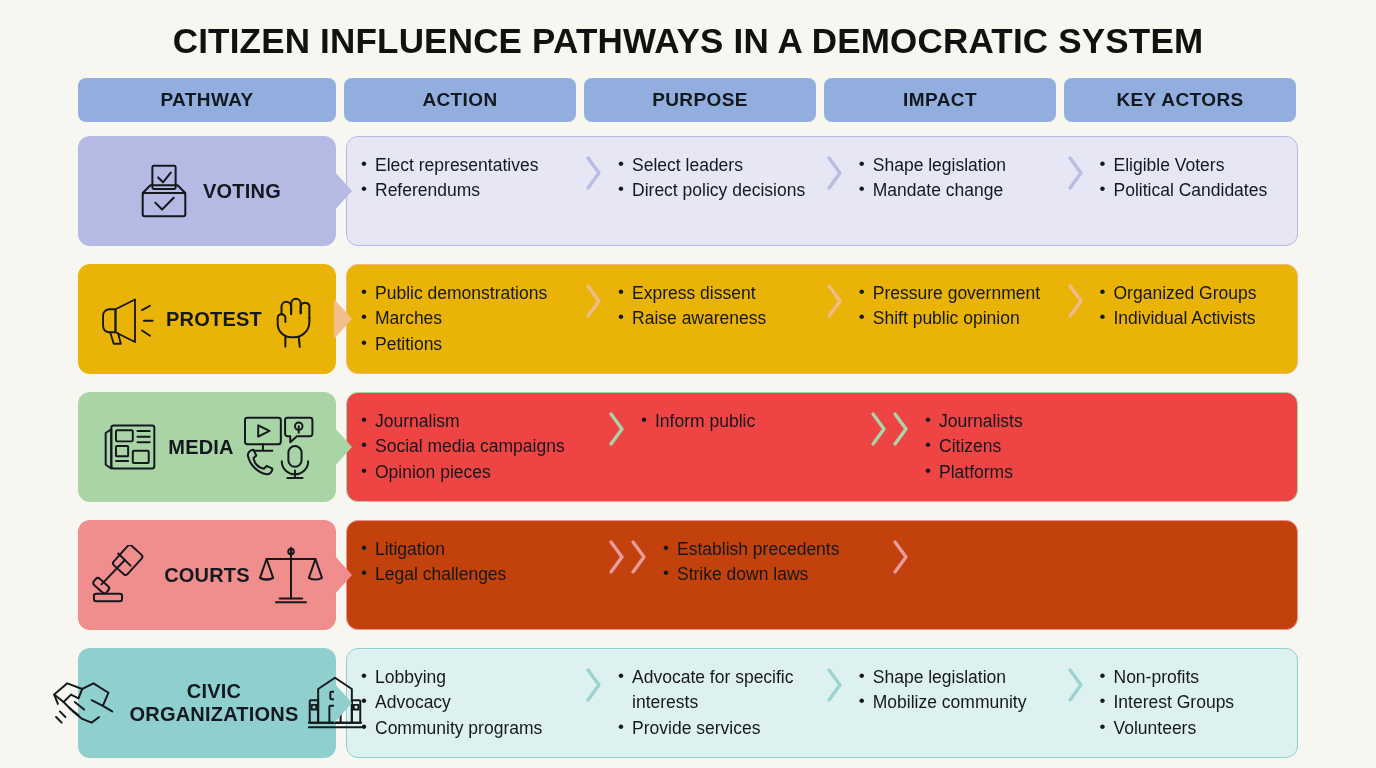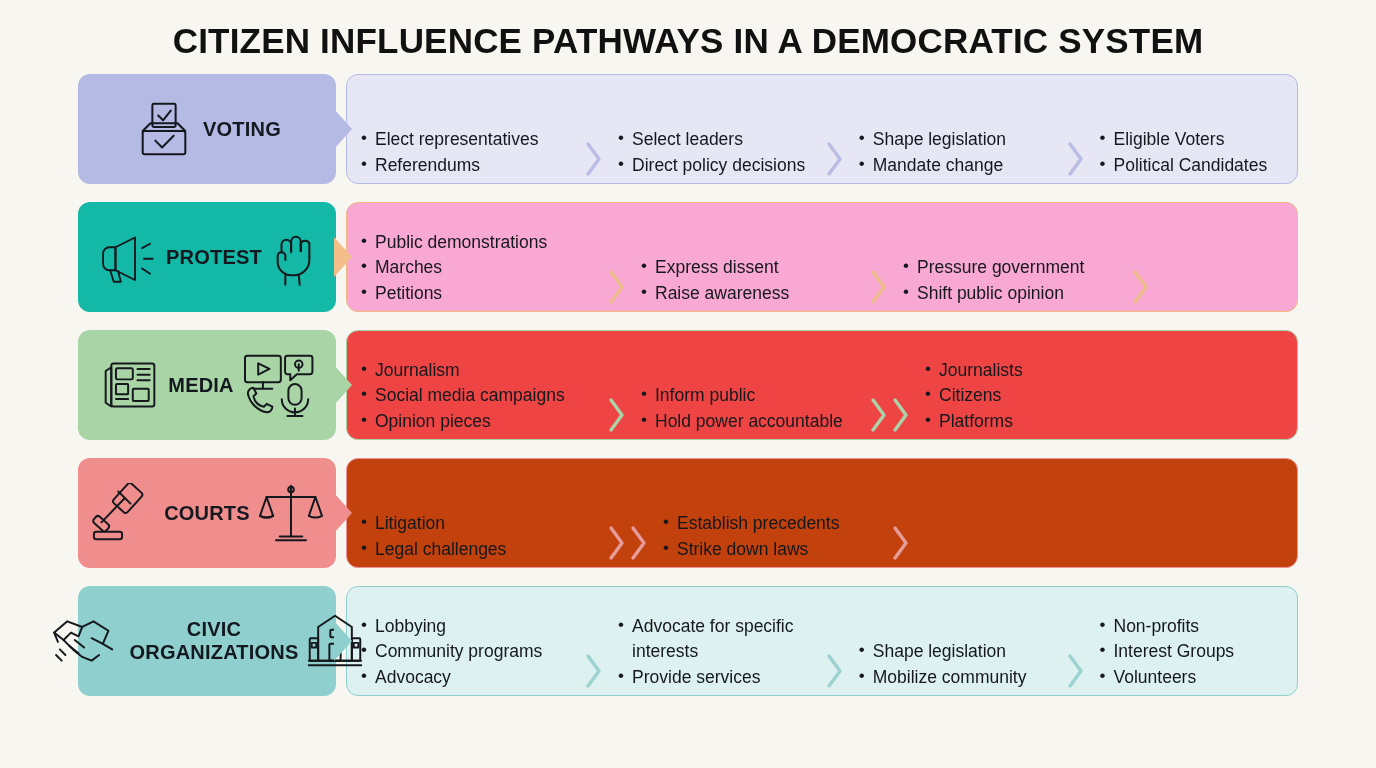--- a/index.html
+++ b/index.html
@@ -108,23 +108,23 @@
   }
   .p-icon { flex: 0 0 auto; display: flex; align-items: center; }
 
   
   .content-band {
     flex: 1 1 auto;
     margin-left: 10px;
     border-radius: 12px;
     border: 1.5px solid;
     display: flex;
-    align-items: flex-end;
+    align-items: flex-start;
     box-sizing: border-box;
-    padding: 0 0 4px 0;
+    padding: 16px 0 4px 0;
     position: relative;
     overflow: hidden;
   }
   .col {
     box-sizing: border-box;
     padding: 0 4px 0 12px;
     display: flex;
     align-items: center;
   }
   .col-action  { width: 258px; }
@@ -164,20 +164,37 @@
 
   
 </style>
 </head>
 <body style="background: rgb(247, 246, 240);">
 
 <div class="page">
 
   <div class="title">CITIZEN INFLUENCE PATHWAYS IN A DEMOCRATIC SYSTEM</div>
 
+  <div class="header-row">
+    <div class="header-cell hc-pathway">
+      <span>PATHWAY</span>
+    </div>
+    <div class="header-cell hc-action">
+      <span>ACTION</span>
+    </div>
+    <div class="header-cell hc-purpose">
+      <span>PURPOSE</span>
+    </div>
+    <div class="header-cell hc-impact">
+      <span>IMPACT</span>
+    </div>
+    <div class="header-cell hc-actors">
+      <span>KEY ACTORS</span>
+    </div>
+  </div>
 
   <div class="rows" id="rows-container">
   <div class="row">
 
     <div class="pathway-chip" style="background:#B5BAE5">
       <span class="p-icon">
             <svg width="62" height="62" viewBox="0 0 64 64">
       <rect x="20" y="6" width="24" height="24" rx="1.5" fill="none" stroke="#15181D" stroke-width="2.1" stroke-linecap="round" stroke-linejoin="round"></rect>
       <polyline points="26,18 31,23 39,13" fill="none" stroke="#15181D" stroke-width="2.1" stroke-linecap="round" stroke-linejoin="round"></polyline>
       <path d="M10 34 L18 26 L46 26 L54 34 Z" fill="none" stroke="#15181D" stroke-width="2.1" stroke-linecap="round" stroke-linejoin="round"></path>
@@ -231,21 +248,21 @@
       <div class="col col-actors">
         <ul class="bullets">
               <li>Eligible Voters</li>
               <li>Political Candidates</li>
             </ul>
       </div>
     </div>
   </div>
   <div class="row">
 
-    <div class="pathway-chip" style="background:#14b8a6">
+    <div class="pathway-chip" style="background:#eab308">
       <span class="p-icon">
             <svg width="62" height="54" viewBox="0 0 70 60">
       <path d="M8 26 L8 38 A7 7 0 0 0 15 45 L22 45 L22 19 L15 19 A7 7 0 0 0 8 26 Z" fill="none" stroke="#15181D" stroke-width="2.1" stroke-linecap="round" stroke-linejoin="round"></path>
       <path d="M22 19 L44 8 L44 56 L22 45 Z" fill="none" stroke="#15181D" stroke-width="2.1" stroke-linecap="round" stroke-linejoin="round"></path>
       <path d="M16 45 L20 58 L28 58 L25 46" fill="none" stroke="#15181D" stroke-width="2.1" stroke-linecap="round" stroke-linejoin="round"></path>
       <path d="M52 20 L61 15" fill="none" stroke="#15181D" stroke-width="2.1" stroke-linecap="round" stroke-linejoin="round"></path>
       <path d="M54 32 L64 32" fill="none" stroke="#15181D" stroke-width="2.1" stroke-linecap="round" stroke-linejoin="round"></path>
       <path d="M52 43 L61 49" fill="none" stroke="#15181D" stroke-width="2.1" stroke-linecap="round" stroke-linejoin="round"></path>
     </svg>
           </span>
@@ -256,21 +273,21 @@
       <path d="M22 24 L22 15 A5 5 0 0 1 32 15 L32 25" fill="none" stroke="#15181D" stroke-width="2.1" stroke-linecap="round" stroke-linejoin="round"></path>
       <path d="M32 25 L32 17 A5 5 0 0 1 41 17 L41 30" fill="none" stroke="#15181D" stroke-width="2.1" stroke-linecap="round" stroke-linejoin="round"></path>
       <path d="M41 30 L41 34 A16 16 0 0 1 25 50 L22 50 A14 14 0 0 1 8 36 L8 30 A4 4 0 0 1 16 30 L16 34" fill="none" stroke="#15181D" stroke-width="2.1" stroke-linecap="round" stroke-linejoin="round"></path>
       <path d="M16 50 L16 60" fill="none" stroke="#15181D" stroke-width="2.1" stroke-linecap="round" stroke-linejoin="round"></path>
       <path d="M30 50 L31 60" fill="none" stroke="#15181D" stroke-width="2.1" stroke-linecap="round" stroke-linejoin="round"></path>
     </svg>
           </span>
       <span class="tip" style="border-left-color:#F4BE8A"></span>
     </div>
 
-    <div class="content-band" style="background:#f9a8d4;border-color:#F0B77F">
+    <div class="content-band" style="background:#eab308;border-color:#F0B77F">
 
       <div class="col col-action">
         <ul class="bullets">
               <li>Public demonstrations</li>
               <li>Marches</li>
               <li>Petitions</li>
             </ul>
       </div>
       <div class="chev">
             <svg width="20" height="40" viewBox="0 0 20 40">
@@ -295,20 +312,26 @@
               <li>Pressure government</li>
               <li>Shift public opinion</li>
             </ul>
       </div>
       <div class="chev">
             <svg width="20" height="40" viewBox="0 0 20 40">
     <polyline points="5,5 16,20 5,35" fill="none" stroke="#EDBC8B" stroke-width="3.4" stroke-linecap="round" stroke-linejoin="round"></polyline>
   </svg>
           </div>
 
+      <div class="col col-actors">
+        <ul class="bullets">
+              <li>Organized Groups</li>
+              <li>Individual Activists</li>
+            </ul>
+      </div>
     </div>
   </div>
   <div class="row">
 
     <div class="pathway-chip" style="background:#A9D4A6">
       <span class="p-icon">
             <svg width="60" height="58" viewBox="0 0 64 62">
       <path d="M6 16 L12 12 L12 54 L6 50 Z" fill="none" stroke="#15181D" stroke-width="2.1" stroke-linecap="round" stroke-linejoin="round"></path>
       <rect x="12" y="8" width="46" height="46" rx="2.5" fill="none" stroke="#15181D" stroke-width="2.1" stroke-linecap="round" stroke-linejoin="round"></rect>
       <rect x="17" y="13" width="18" height="12" rx="1.5" fill="none" stroke="#15181D" stroke-width="2.1" stroke-linecap="round" stroke-linejoin="round"></rect>
@@ -351,21 +374,20 @@
       </div>
       <div class="chev">
             <svg width="20" height="40" viewBox="0 0 20 40">
     <polyline points="5,5 16,20 5,35" fill="none" stroke="#AAD3A7" stroke-width="3.4" stroke-linecap="round" stroke-linejoin="round"></polyline>
   </svg>
           </div>
 
       <div class="col col-purpose">
         <ul class="bullets">
               <li>Inform public</li>
-              <li>Hold power accountable</li>
             </ul>
       </div>
       <div class="chev">
             <svg width="20" height="40" viewBox="0 0 20 40">
     <polyline points="5,5 16,20 5,35" fill="none" stroke="#AAD3A7" stroke-width="3.4" stroke-linecap="round" stroke-linejoin="round"></polyline>
   </svg>
           </div>
 
       <div class="chev">
             <svg width="20" height="40" viewBox="0 0 20 40">
@@ -476,22 +498,22 @@
     </svg>
           </span>
       <span class="tip" style="border-left-color:#8FD0CE"></span>
     </div>
 
     <div class="content-band" style="background:#DDF2F0;border-color:#8FD0CE">
 
       <div class="col col-action">
         <ul class="bullets">
               <li>Lobbying</li>
+              <li>Advocacy</li>
               <li>Community programs</li>
-              <li>Advocacy</li>
             </ul>
       </div>
       <div class="chev">
             <svg width="20" height="40" viewBox="0 0 20 40">
     <polyline points="5,5 16,20 5,35" fill="none" stroke="#9CD2CF" stroke-width="3.4" stroke-linecap="round" stroke-linejoin="round"></polyline>
   </svg>
           </div>
 
       <div class="col col-purpose">
         <ul class="bullets">

